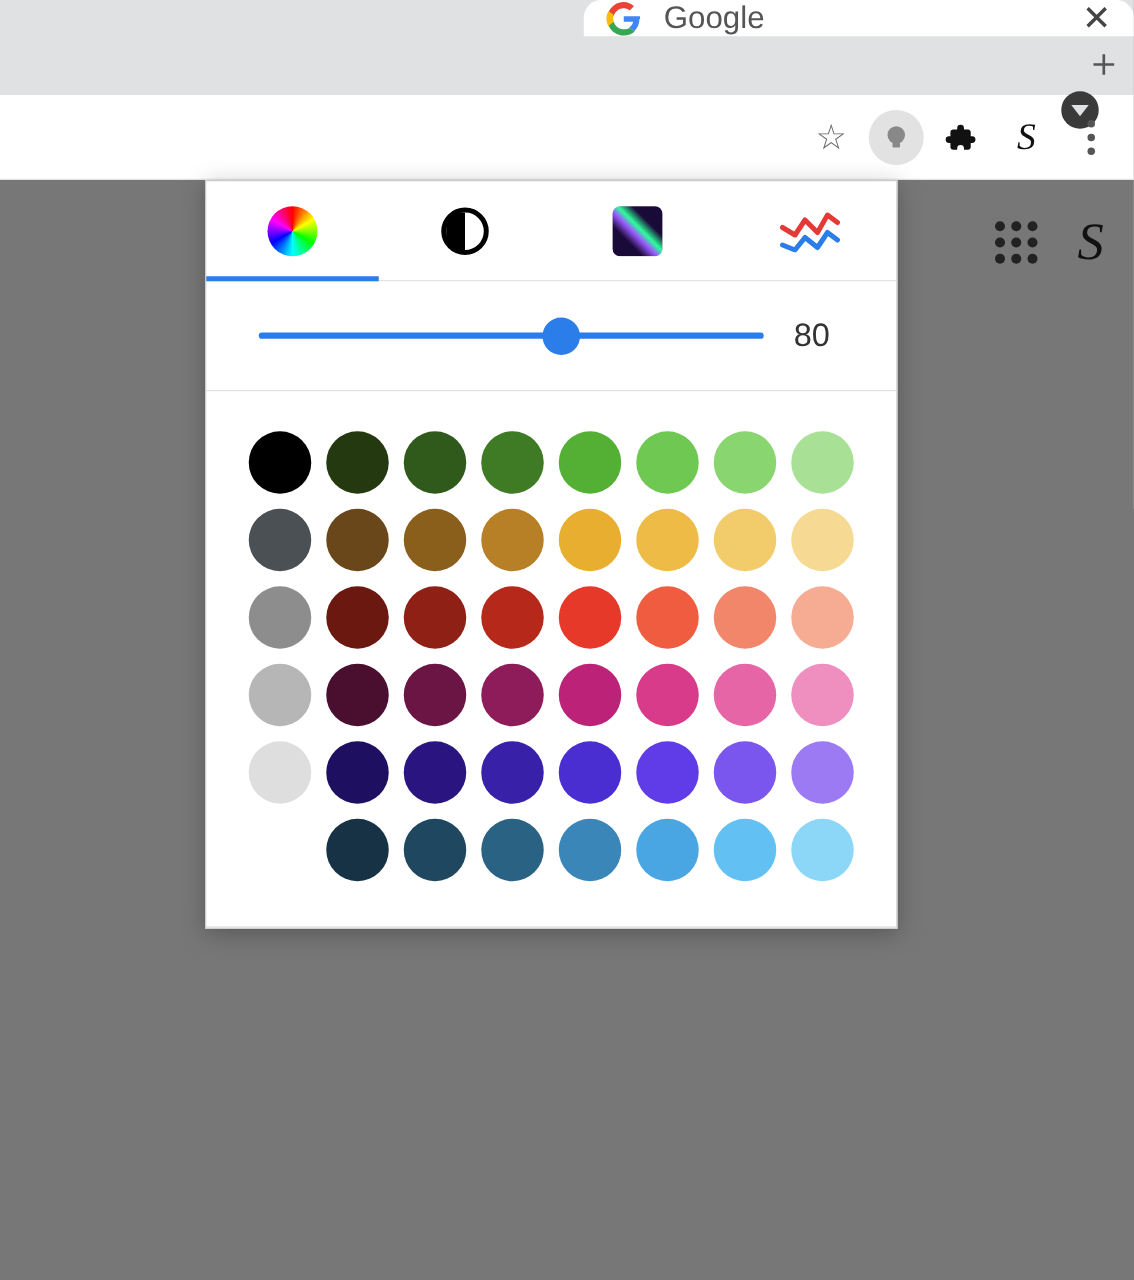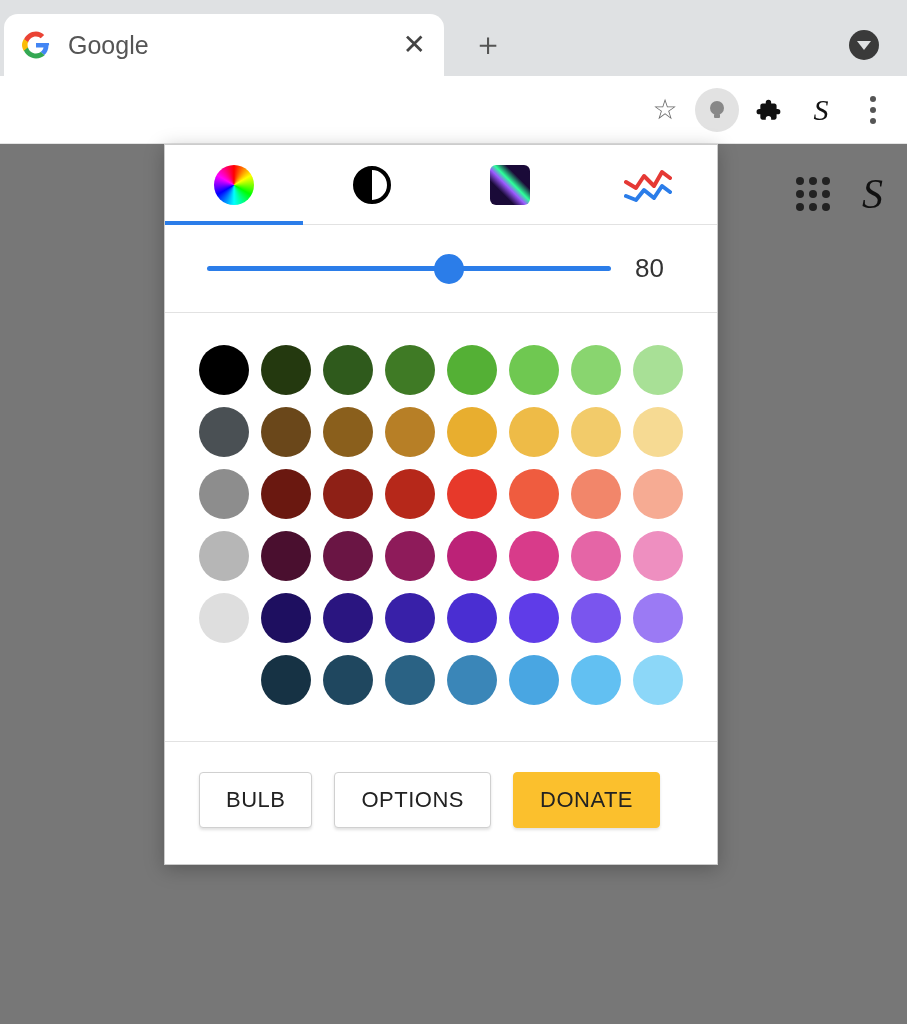--- a/index.html
+++ b/index.html
@@ -5,21 +5,22 @@
   * { box-sizing: border-box; margin: 0; padding: 0; }
   html, body { width: 907px; height: 1024px; overflow: hidden; font-family: Arial, Helvetica, sans-serif; }
   body { background: #dfe1e3; }
 
   
   .tabstrip {
     height: 76px;
     background: #dfe1e3;
     display: flex;
     align-items: flex-end;
-    padding-left: 4px;
+    padding-left: 24px;
+    flex-direction: column;
   }
   .tab {
     background: #ffffff;
     height: 62px;
     width: 440px;
     border-top-left-radius: 14px;
     border-top-right-radius: 14px;
     display: flex;
     align-items: center;
     padding: 0 18px;
@@ -329,19 +330,14 @@
       <div class="swatch blank"></div>
       <div class="swatch" style="background: rgb(22, 50, 68);"></div>
       <div class="swatch" style="background: rgb(31, 71, 95);"></div>
       <div class="swatch" style="background: rgb(42, 98, 132);"></div>
       <div class="swatch" style="background: rgb(58, 134, 184);"></div>
       <div class="swatch" style="background: rgb(73, 166, 226);"></div>
       <div class="swatch" style="background: rgb(98, 192, 242);"></div>
       <div class="swatch" style="background: rgb(140, 215, 248);"></div>
     </div>
 
-  <div class="popup-footer">
-    <div class="btn">BULB</div>
-    <div class="btn">OPTIONS</div>
-    <div class="btn donate">DONATE</div>
-  </div>
 
 </div>
 
 </body></html>

